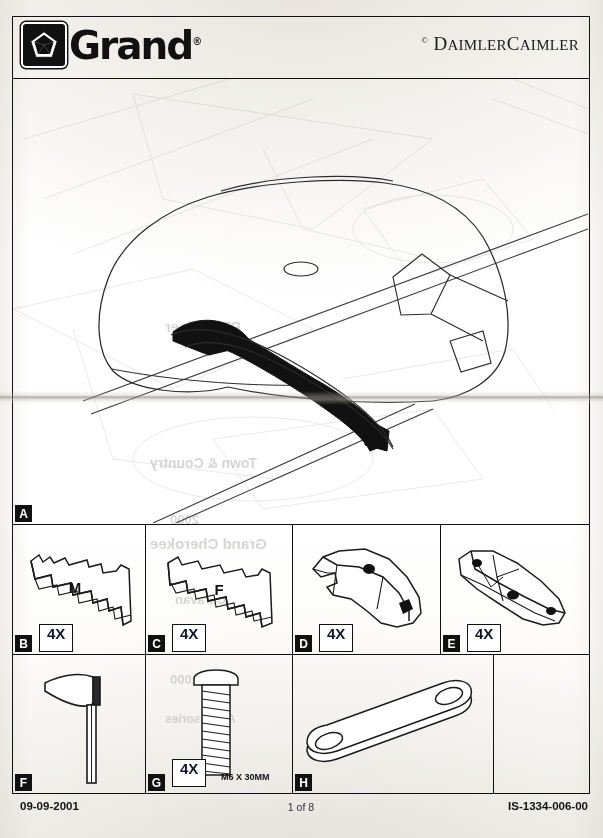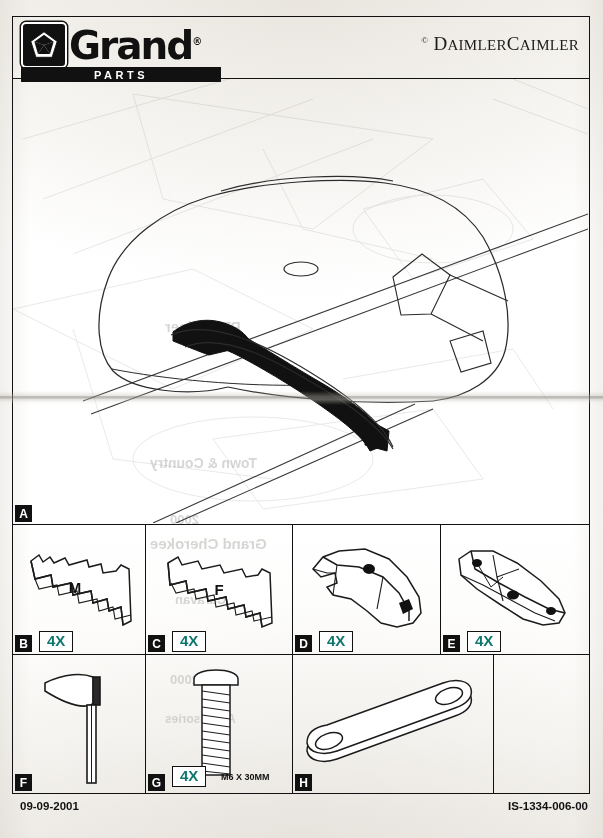--- a/index.html
+++ b/index.html
@@ -97,21 +97,21 @@
     position:absolute;background:#111;color:#fff;
     width:17px;height:17px;display:flex;align-items:center;justify-content:center;
     font-weight:bold;font-size:12px;font-family:"Liberation Sans",sans-serif;
     line-height:1;
   }
   .tag.bl{left:2px;bottom:2px;}
 
   
   .qty{
     position:absolute;border:1.6px solid #111;background:#fff;
-    padding:1px 7px 2px 7px;font-weight:bold;font-size:15px;color:#0f766e;
+    padding:1px 7px 9px 7px;font-weight:bold;font-size:15px;color:#0f172a;
     font-family:"Liberation Sans",sans-serif;line-height:1.1;
   }
   .spec{
     position:absolute;font-weight:bold;font-size:9px;color:#111;
     font-family:"Liberation Sans",sans-serif;white-space:nowrap;
   }
 
   
   #grid{position:absolute;left:0;top:508px;width:100%;height:268px;}
   .row{position:absolute;left:0;width:100%;box-sizing:border-box;}
@@ -159,23 +159,20 @@
             <polygon points="50,6 94,38 77,91 23,91 6,38" fill="#ffffff"></polygon>
             <polygon points="50,16 50,50 18,39" fill="#111111"></polygon>
             <polygon points="50,16 50,50 82,39" fill="#111111"></polygon>
             <polygon points="82,39 50,50 70,80" fill="#111111"></polygon>
             <polygon points="18,39 50,50 30,80" fill="#111111"></polygon>
             <polygon points="30,80 50,50 70,80" fill="#111111"></polygon>
             <polygon points="50,6 94,38 77,91 23,91 6,38" fill="none" stroke="#111111" stroke-width="3"></polygon>
           </svg>
         </div>
         <div class="wordmark"><span>Grand</span><span class="reg">®</span></div>
-        <div class="parts-bar">
-          <span>PARTS</span>
-        </div>
       </div>
 
       <div id="dc-logo">
         <span class="c">©</span><span class="cap">D</span><span class="sm">AIMLER</span><span class="cap">C</span><span class="sm">AIMLER</span>
       </div>
     </div>
 
     <div id="panelA">
 
       <svg width="575" height="444" viewBox="0 0 575 444">
@@ -374,18 +371,19 @@
           </svg>
           <div class="tag bl">H</div>
         </div>
 
       </div>
     </div>
   </div>
 
   <div id="footer">
     <span class="left">09-09-2001</span>
+    <span class="mid">1 of 8</span>
     <span class="right">IS-1334-006-00</span>
   </div>
 
   <div class="fold"></div>
   <div class="fold2"></div>
 </div>
 
 </body></html>

